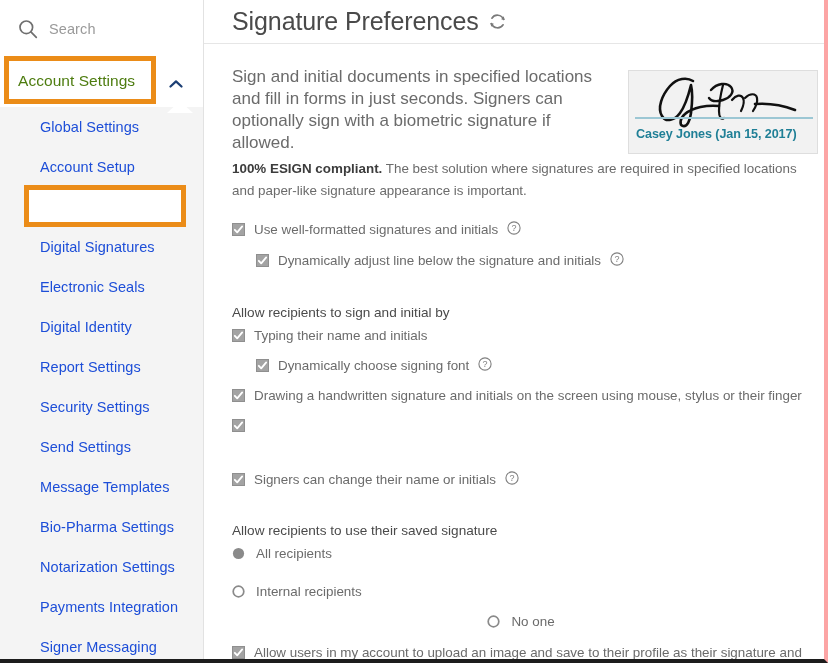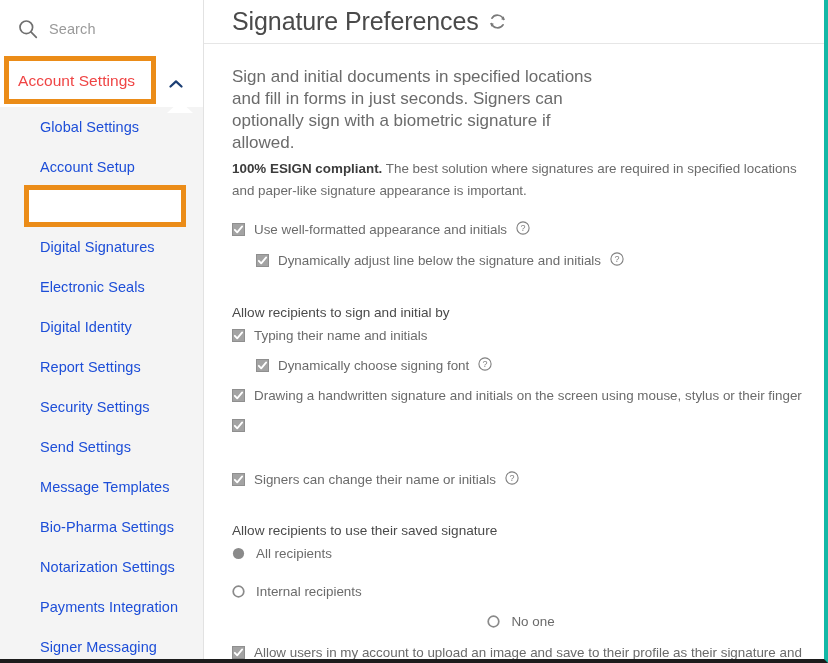--- a/index.html
+++ b/index.html
@@ -6,21 +6,21 @@
   html, body {
     width: 828px; height: 663px;
     background: #ffffff;
     font-family: "Liberation Sans", sans-serif;
     overflow: hidden;
   }
   #app {
     position: relative;
     width: 828px; height: 663px;
     background: #ffffff;
-    border-right: 4px solid #14b8a6;
+    border-right: 4px solid #fca5a5;
     border-bottom: 4px solid #1c1c1c;
     overflow: hidden;
   }
 
   
   #sidebar {
     position: absolute;
     left: 0; top: 0;
     width: 204px; height: 663px;
     background: #f4f4f4;
@@ -52,21 +52,21 @@
   .acct-row {
     position: absolute;
     left: 0; top: 0;
     width: 203px; height: 52px;
     display: flex;
     align-items: center;
   }
   .acct-label {
     margin-left: 18px;
     font-size: 15.5px;
-    color: #ef4444;
+    color: #4d7c0f;
     letter-spacing: .05px;
   }
   .chevron-up {
     position: absolute;
     right: 20px; top: 20px;
     width: 14px; height: 10px;
   }
   
   .hl-acct {
     position: absolute;
@@ -323,34 +323,50 @@
           <path d="M3.9 6.2 A6.5 6.5 0 0 1 15.5 7.4" fill="none" stroke="#7a7a7a" stroke-width="1.6" stroke-linecap="round"></path>
           <path d="M15.1 12.8 A6.5 6.5 0 0 1 3.5 11.6" fill="none" stroke="#7a7a7a" stroke-width="1.6" stroke-linecap="round"></path>
           <polygon points="15.6,4.3 16.9,8.1 13.1,7.3" fill="#7a7a7a"></polygon>
           <polygon points="3.4,14.7 2.1,10.9 5.9,11.7" fill="#7a7a7a"></polygon>
         </svg>
       </span>
     </div>
 
     <div class="content">
 
+      <div class="sig-card">
+        <span class="sig-art">
+          <svg viewBox="0 0 175 58" width="175" height="58">
+            <g fill="none" stroke="#111111" stroke-linecap="round" stroke-linejoin="round">
+              <path d="M56 8 C50 4, 40 5, 33 13 C25 22, 20 35, 25 43 C29 50, 38 47, 43 40 C49 32, 52 20, 54 12 C56 20, 55 32, 54 40 C53 48, 50 54, 46 53 C42 52, 43 45, 48 41 C56 34, 70 32, 82 33" stroke-width="2.6"></path>
+              <path d="M74 17 C80 10, 90 9, 94 14 C98 19, 93 25, 86 27 C79 29, 74 28, 72 25" stroke-width="2.4"></path>
+              <path d="M86 12 C84 20, 82 30, 82 38 C82 44, 84 47, 87 45" stroke-width="2.2"></path>
+              <path d="M95 27 C99 22, 104 21, 106 25 C108 29, 106 34, 104 38" stroke-width="2.2"></path>
+              <path d="M108 25 C113 20, 119 20, 120 25 C121 30, 118 35, 116 38" stroke-width="2.2"></path>
+              <path d="M118 31 C130 30, 145 32, 158 37" stroke-width="2.6"></path>
+            </g>
+          </svg>
+        </span>
+        <span class="sig-rule"></span>
+        <span class="sig-name">Casey Jones (Jan 15, 2017)</span>
+      </div>
 
       <p class="intro">Sign and initial documents in specified locations and fill in forms in just seconds. Signers can optionally sign with a biometric signature if allowed.</p>
 
       <p class="intro2"><b>100% ESIGN compliant.</b><span> The best solution where signatures are required in specified locations and paper-like signature appearance is important.</span></p>
 
       <div class="group" style="margin-top:17px;">
         <div class="row">
           <span class="cb">
             <svg viewBox="0 0 13 13" width="13" height="13">
               <rect x="0.5" y="0.5" width="12" height="12" fill="#a3a3a3" stroke="#8f8f8f"></rect>
               <polyline points="2.8,6.8 5.2,9.4 10.2,3.4" fill="none" stroke="#ffffff" stroke-width="1.8" stroke-linecap="round" stroke-linejoin="round"></polyline>
             </svg>
           </span>
-          <span class="lbl">Use well-formatted appearance and initials</span>
+          <span class="lbl">Use well-formatted signatures and initials</span>
           <span class="help">
             <svg viewBox="0 0 14 14" width="14" height="14">
               <circle cx="7" cy="7" r="6.1" fill="none" stroke="#808080" stroke-width="1.1"></circle>
               <text x="7" y="10.4" font-size="9" font-family="Liberation Sans, sans-serif" fill="#808080" text-anchor="middle">?</text>
             </svg>
           </span>
         </div>
         <div class="row indent" style="margin-top:5px;">
           <span class="cb">
             <svg viewBox="0 0 13 13" width="13" height="13">

